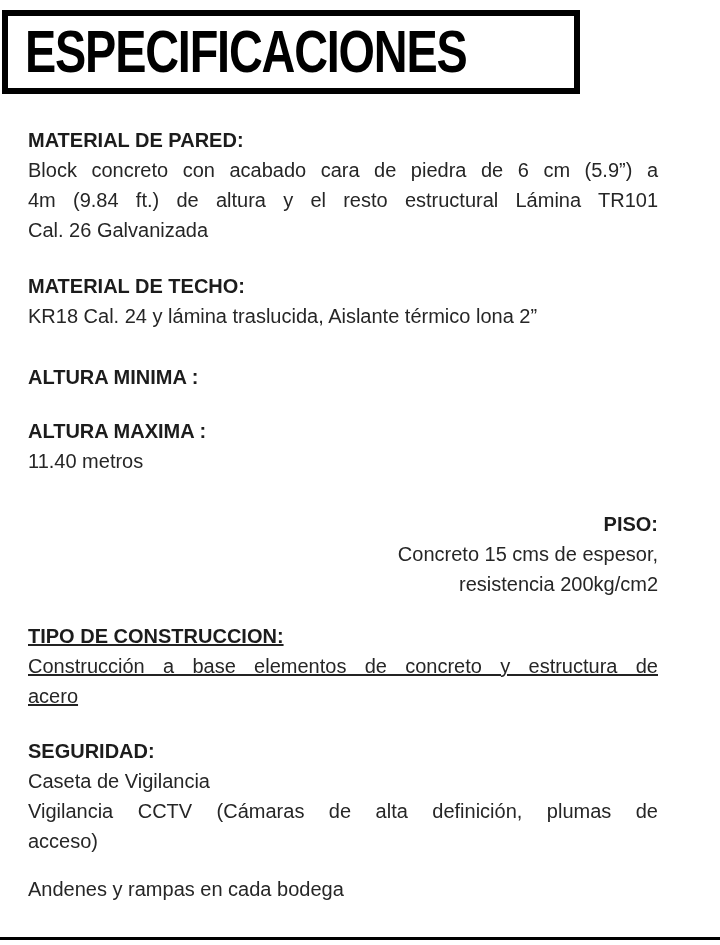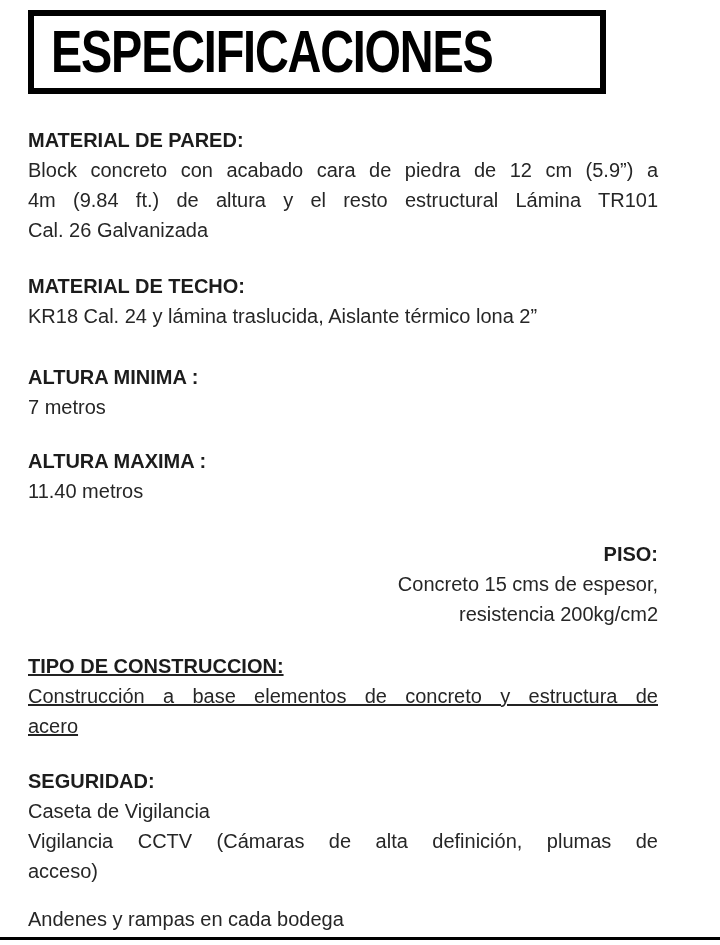--- a/index.html
+++ b/index.html
@@ -11,21 +11,21 @@
   .page {
     position: relative;
     width: 720px;
     height: 945px;
     background: #ffffff;
     color: #232323;
     overflow: hidden;
   }
   .title-box {
     position: absolute;
-    left: 28px;
+    left: 2px;
     top: 10px;
     width: 578px;
     height: 84px;
     border: 6px solid #000000;
     box-sizing: border-box;
     display: flex;
     align-items: center;
     padding-left: 17px;
     background: #ffffff;
   }
@@ -77,33 +77,32 @@
 <div class="page">
 
   <div class="title-box">
     <div class="title-text">ESPECIFICACIONES</div>
   </div>
 
   <div class="content">
 
     <div class="section s1">
       <div class="heading">MATERIAL DE PARED:</div>
-      <div class="line stretch">Block concreto con acabado cara de piedra de 12 cm (5.9”) a</div>
+      <div class="line stretch">Block concreto con acabado cara de piedra de 6 cm (5.9”) a</div>
       <div class="line stretch">4m (9.84 ft.) de altura y el resto estructural Lámina TR101</div>
       <div class="line">Cal. 26 Galvanizada</div>
     </div>
 
     <div class="section s2">
       <div class="heading">MATERIAL DE TECHO:</div>
       <div class="line">KR18 Cal. 24 y lámina traslucida, Aislante térmico lona 2”</div>
     </div>
 
     <div class="section s3">
       <div class="heading">ALTURA MINIMA :</div>
-      <div class="line">7 metros</div>
     </div>
 
     <div class="section s4">
       <div class="heading">ALTURA MAXIMA :</div>
       <div class="line">11.40 metros</div>
     </div>
 
     <div class="section s5">
       <div class="heading">PISO:</div>
       <div class="line">Concreto 15 cms de espesor,</div>

